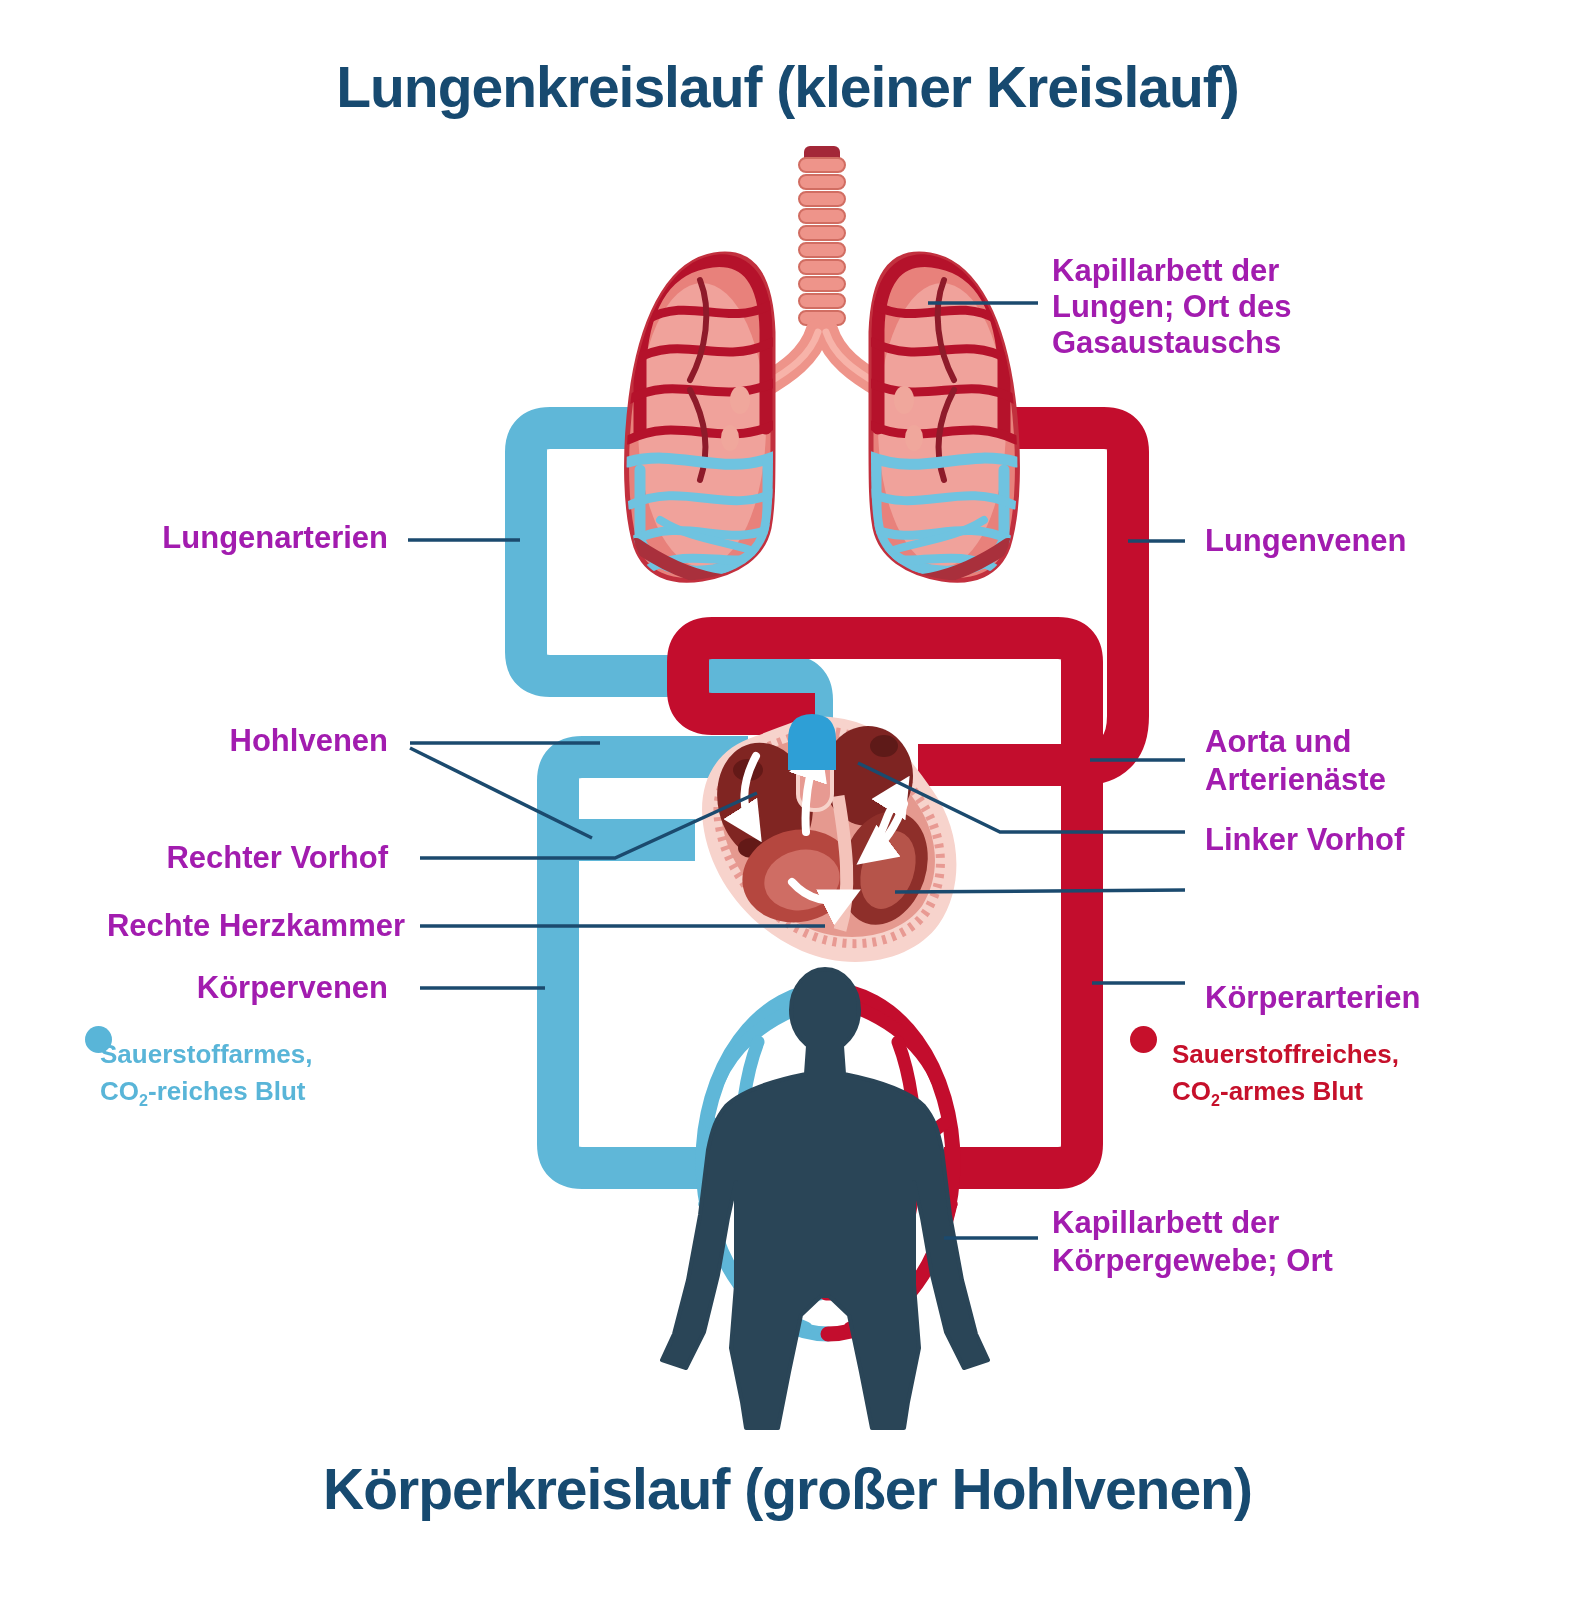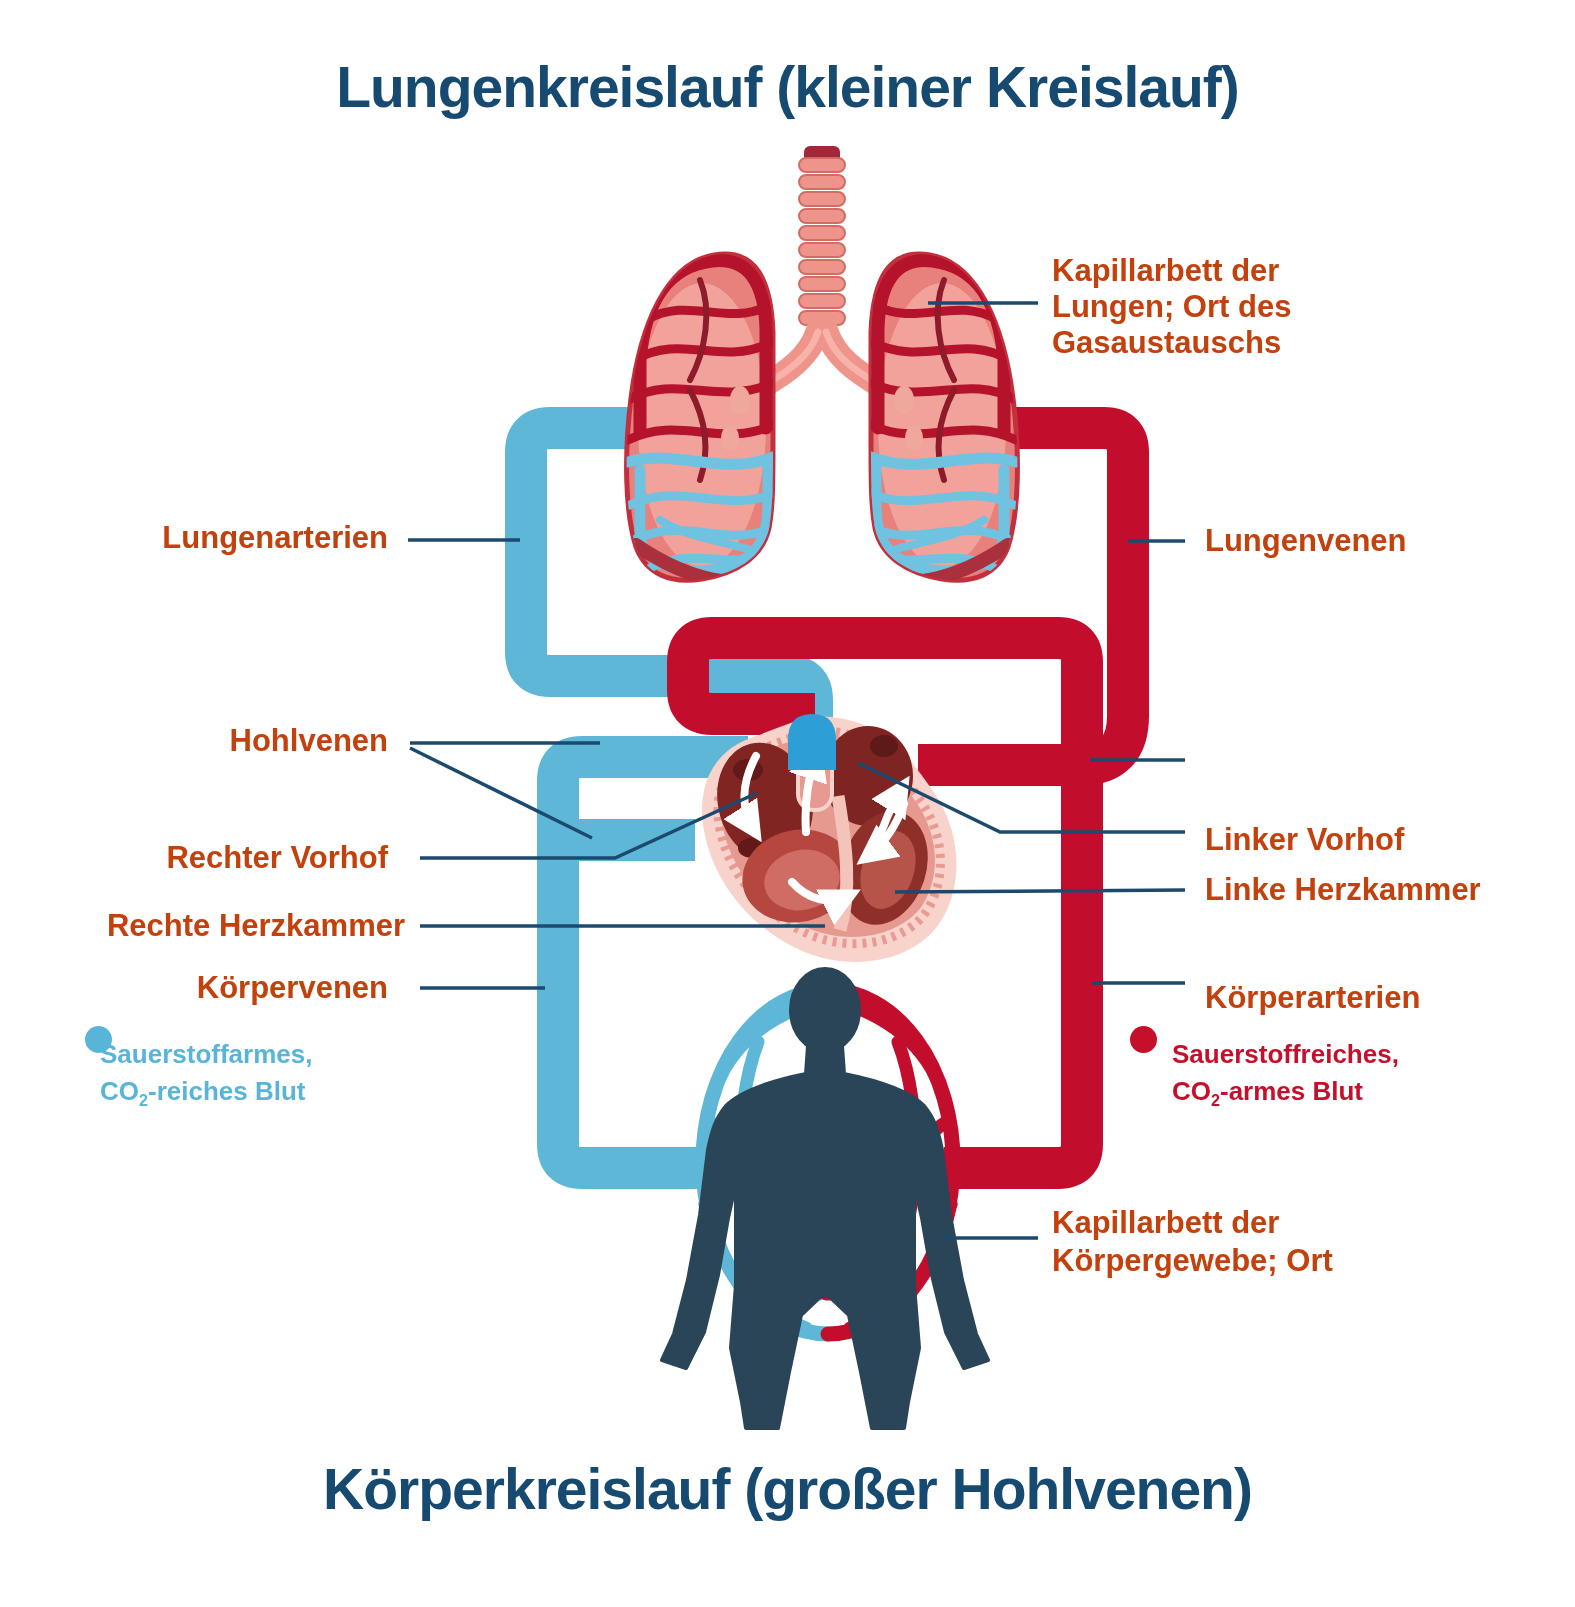--- a/index.html
+++ b/index.html
@@ -1,21 +1,21 @@
 <!DOCTYPE html>
 <html><head>
 <meta charset="utf-8">
 <style>
   html,body{margin:0;padding:0;background:#ffffff;}
   #stage{position:relative;width:1575px;height:1607px;background:#fff;overflow:hidden;
          font-family:"Liberation Sans",sans-serif;}
   #artwork{position:absolute;left:0;top:0;}
   .title{position:absolute;left:0;right:0;text-align:center;
          font-weight:bold;font-size:57px;letter-spacing:-1px;color:#174a70;}
-  .lbl{position:absolute;font-weight:bold;font-size:31px;line-height:37px;color:#c2410c;white-space:nowrap;}
+  .lbl{position:absolute;font-weight:bold;font-size:31px;line-height:37px;color:#a21caf;white-space:nowrap;}
   .lbl.right-align{text-align:right;}
   .lbl.multi span{display:block;white-space:nowrap;}
   .legend-text{position:absolute;width:310px;text-align:left;font-weight:bold;
                font-size:26px;line-height:37px;margin-top:24px;}
   .legend-text sub{font-size:0.62em;}
   .dot{position:absolute;width:27px;height:27px;border-radius:50%;}
 </style>
 </head>
 <body>
 
@@ -182,22 +182,25 @@
   <div class="lbl right-align" style="right:1187px;top:839px;">Rechter Vorhof</div>
   <div class="lbl right-align" style="right:1170px;top:907px;">Rechte Herzkammer</div>
   <div class="lbl right-align" style="right:1187px;top:969px;">Körpervenen</div>
 
   <div class="lbl multi" style="left:1052px;top:253px;line-height:36px;">
     <span>Kapillarbett der</span>
     <span>Lungen; Ort des</span>
     <span>Gasaustauschs</span>
   </div>
   <div class="lbl" style="left:1205px;top:522px;">Lungenvenen</div>
+  <div class="lbl multi" style="left:1205px;top:723px;line-height:38px;">
+    <span>Aorta und</span>
+    <span>Arterienäste</span>
+  </div>
   <div class="lbl" style="left:1205px;top:821px;">Linker Vorhof</div>
-  <div class="lbl" style="left:1205px;top:871px;">Linke Herzkammer</div>
   <div class="lbl" style="left:1205px;top:963px;margin-top:16px;">Körperarterien</div>
   <div class="lbl multi" style="left:1052px;top:1204px;line-height:38px;">
     <span>Kapillarbett der</span>
     <span>Körpergewebe; Ort</span>
   </div>
 
   <span class="dot" style="left:85px;top:1026px;background:#59b5d8;"></span>
   <div class="legend-text" style="left:100px;top:1012px;color:#59b5d8;">
     <span>Sauerstoffarmes,</span><br>
     <span>CO</span><sub>2</sub><span>-reiches Blut</span>

